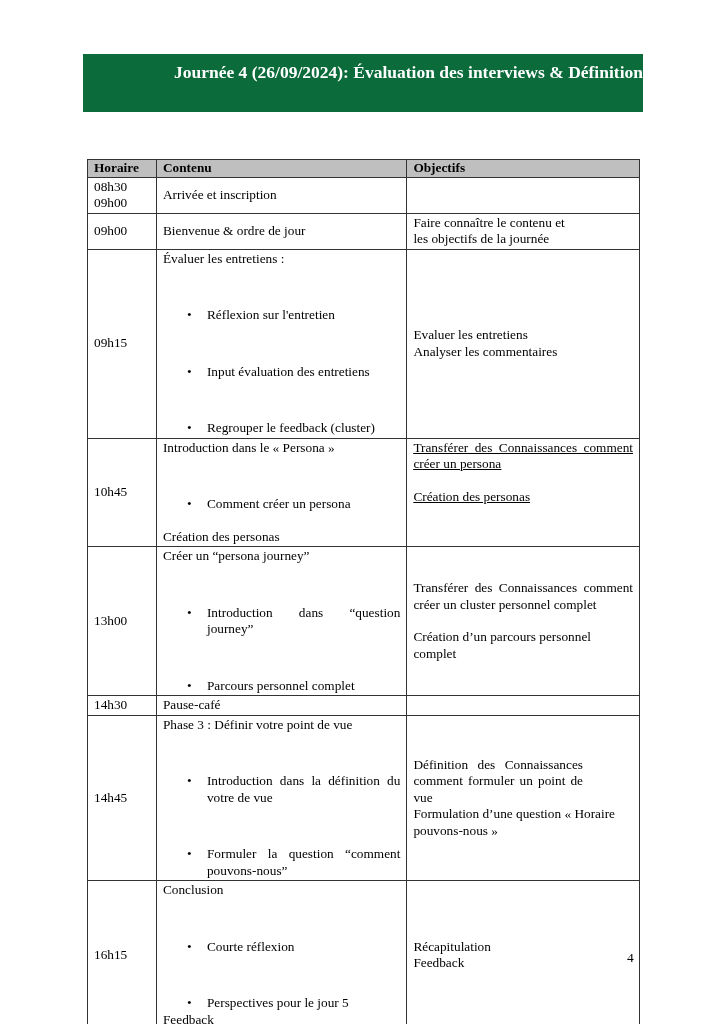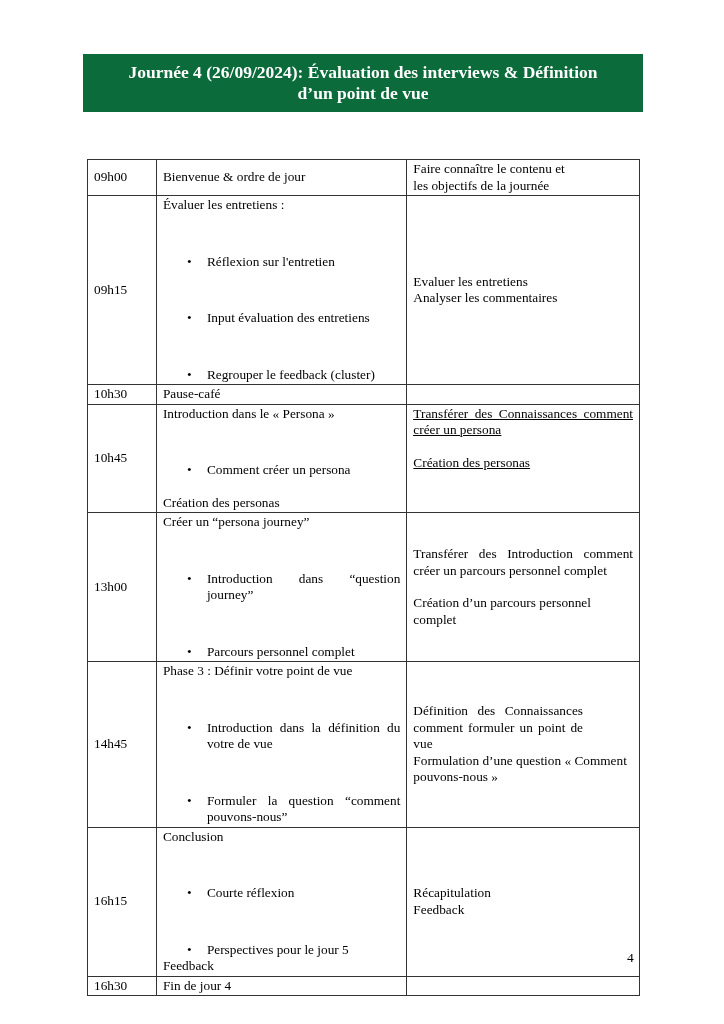--- a/index.html
+++ b/index.html
@@ -1,19 +1,19 @@
 <!DOCTYPE html>
 <html><head>
 <meta charset="utf-8">
 <style>
   html, body { margin:0; padding:0; background:#ffffff; }
   body { width:724px; height:1024px; position:relative; overflow:hidden;
          font-family:"Liberation Serif", "DejaVu Serif", serif; color:#000; }
   .banner { position:absolute; left:83px; top:54px; width:560px; height:58px;
-            background:#0b6b3a; color:#ffffff; text-align:center;
+            background:#0b6b3a; color:#ffffff; text-align:right;
             font-weight:bold; font-size:17.5px; line-height:21px;
             box-sizing:border-box; padding-top:8px; }
   table.sched { position:absolute; left:87px; top:159px; width:553px;
                 border-collapse:collapse; font-size:13.3px; line-height:16.5px; }
   table.sched td, table.sched th { border:1.3px solid #333; vertical-align:middle;
                 padding:1px 6px 1px 6px; text-align:left; }
   table.sched th { background:#bfbfbf; font-weight:bold; padding:0 6px; height:16px; }
   col.c1 { width:69px; } col.c2 { width:251px; } col.c3 { width:233px; }
   td.time { padding-left:7px; }
   ul.bul { margin:0; padding-left:44px; list-style:none; }
@@ -21,31 +21,43 @@
   ul.bul li::before { content:"\2022"; position:absolute; left:-20px; }
   .just { text-align:justify; text-align-last:auto;text-decoration:underline; }
   .gap { height:16px; }
   .pagenum { position:absolute; left:627px; top:950px; font-size:13.5px; }
 </style>
 </head>
 <body>
 
 <div class="banner">
   <div>Journée 4 (26/09/2024):  Évaluation des interviews &amp; Définition</div>
-  <div>d’un point de vue</div>
 </div>
 
 <table class="sched">
   <colgroup>
       <col class="c1">
       <col class="c2">
       <col class="c3">
     </colgroup>
   <tbody>
+      <tr>
+    <th>Horaire</th>
+    <th>Contenu</th>
+    <th>Objectifs</th>
+  </tr>
 
+  <tr style="height:34px">
+    <td class="time">
+      <div>08h30</div>
+      <div>09h00</div>
+    </td>
+    <td>Arrivée et inscription</td>
+    <td></td>
+  </tr>
 
   <tr style="height:34px">
     <td class="time">09h00</td>
     <td>Bienvenue &amp; ordre de jour</td>
     <td>
       <div>Faire connaître le contenu et</div>
       <div>les objectifs de la journée</div>
     </td>
   </tr>
 
@@ -58,25 +70,20 @@
         <li>Input évaluation des entretiens</li>
         <li>Regrouper le feedback (cluster)</li>
       </ul>
     </td>
     <td>
       <div>Evaluer les entretiens</div>
       <div>Analyser les commentaires</div>
     </td>
   </tr>
 
-  <tr>
-    <td class="time">10h30</td>
-    <td>Pause-café</td>
-    <td></td>
-  </tr>
 
   <tr style="height:85px">
     <td class="time">10h45</td>
     <td>
       <div>Introduction dans le « Persona »</div>
       <ul class="bul">
         <li>Comment créer un persona</li>
       </ul>
       <div class="gap"></div>
       <div>Création des personas</div>
@@ -92,39 +99,44 @@
   <tr style="height:118px">
     <td class="time">13h00</td>
     <td>
       <div>Créer un “persona journey”</div>
       <ul class="bul">
         <li style="text-align:justify">Introduction dans “question journey”</li>
         <li>Parcours personnel complet</li>
       </ul>
     </td>
     <td>
-      <div style="text-align:justify">Transférer des Introduction comment créer un parcours personnel complet</div>
+      <div style="text-align:justify">Transférer des Connaissances comment créer un cluster personnel complet</div>
       <div class="gap"></div>
       <div>Création d’un parcours personnel complet</div>
     </td>
   </tr>
 
+  <tr>
+    <td class="time">14h30</td>
+    <td>Pause-café</td>
+    <td></td>
+  </tr>
 
   <tr style="height:86px">
     <td class="time">14h45</td>
     <td>
       <div>Phase 3 : Définir votre point de vue</div>
       <ul class="bul">
         <li style="text-align:justify">Introduction dans la définition du votre de vue</li>
         <li style="text-align:justify">Formuler la question “comment pouvons-nous”</li>
       </ul>
     </td>
     <td>
       <div style="text-align:justify;padding-right:50px">Définition des Connaissances comment formuler un point de vue</div>
-      <div>Formulation d’une question « Comment pouvons-nous »</div>
+      <div>Formulation d’une question « Horaire pouvons-nous »</div>
     </td>
   </tr>
 
   <tr style="height:68px">
     <td class="time">16h15</td>
     <td>
       <div>Conclusion</div>
       <ul class="bul">
         <li>Courte réflexion</li>
         <li>Perspectives pour le jour 5</li>

